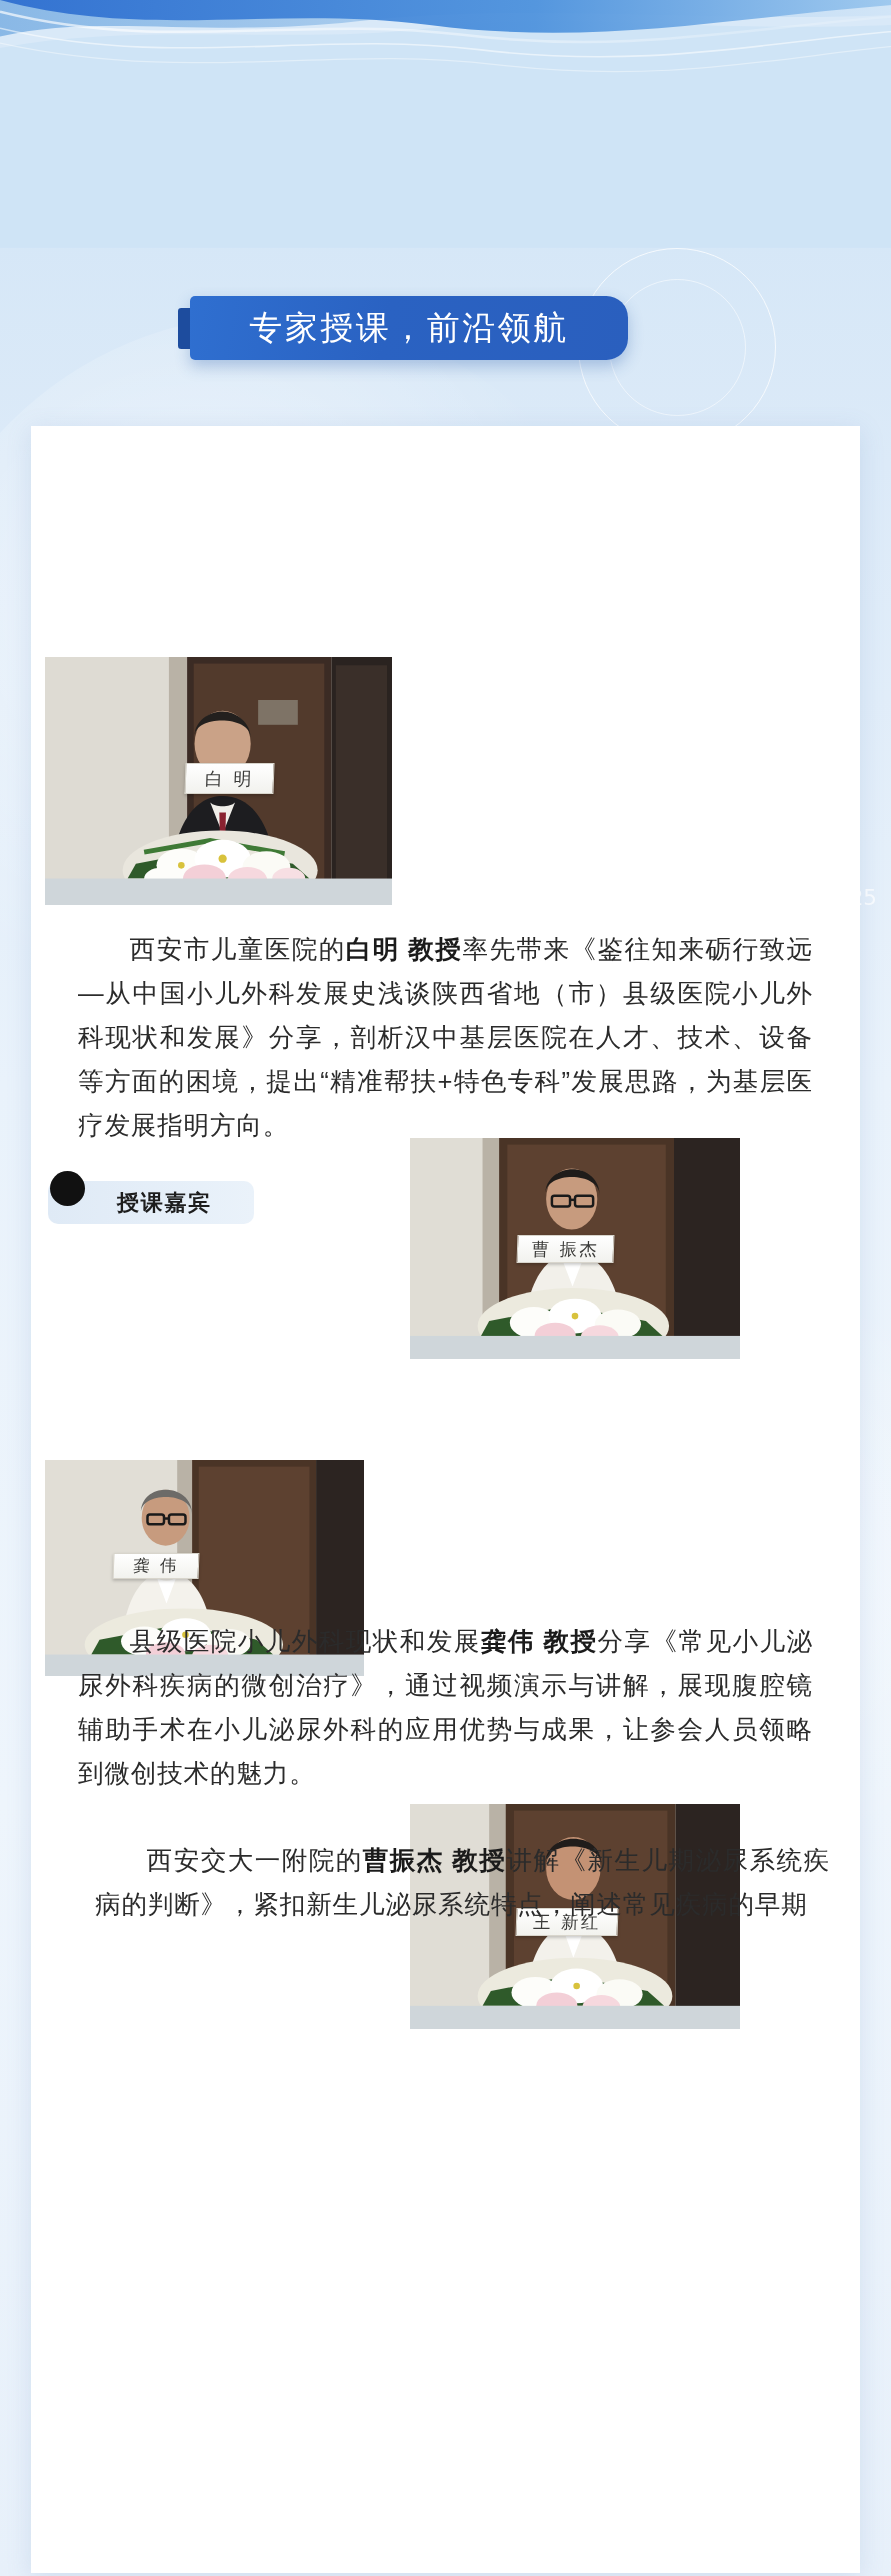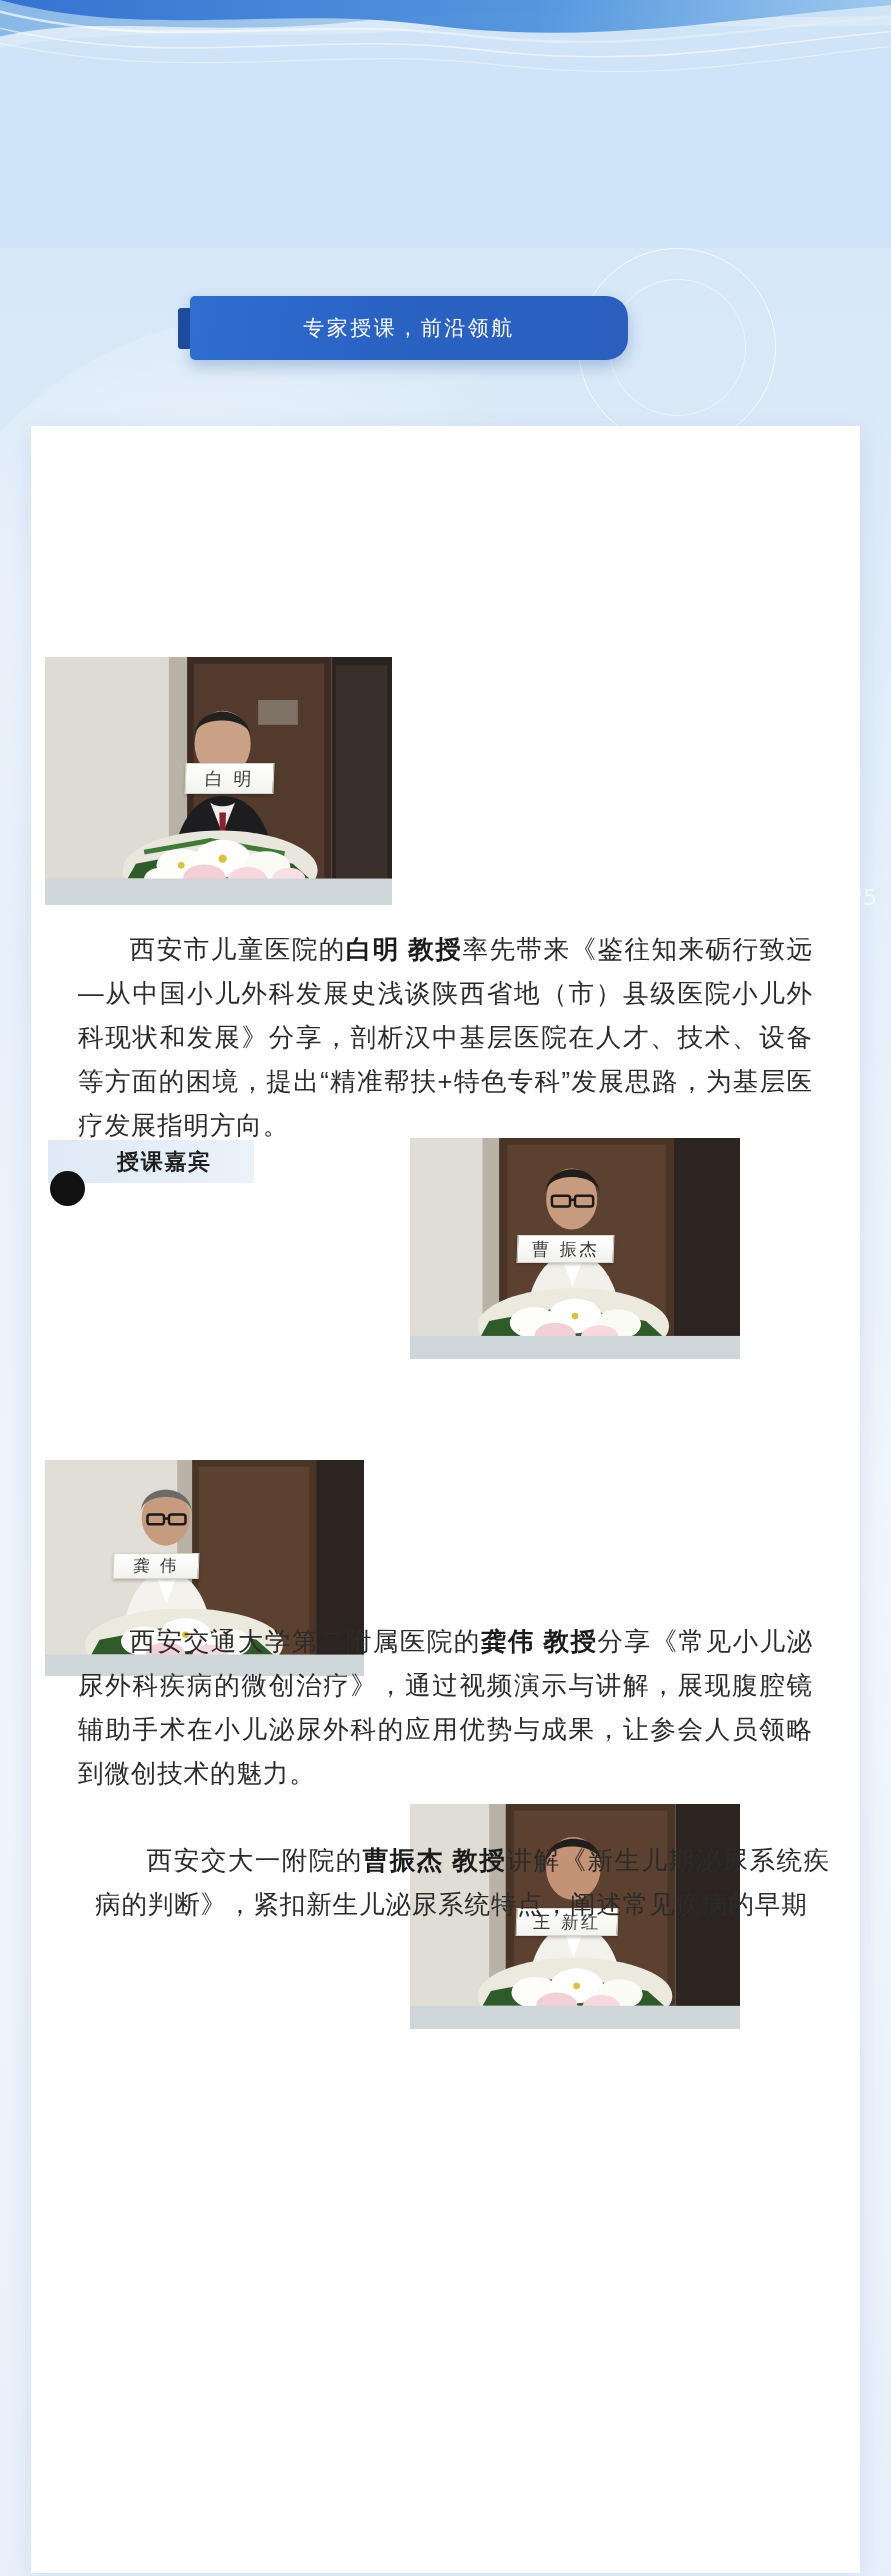--- a/index.html
+++ b/index.html
@@ -83,21 +83,21 @@
   .ribbon:before {
     content: "";
     position: absolute;
     left: -11.6px; top: 11.6px;
     width: 11.6px; height: 41px;
     background: #1d4c9e;
     border-radius: 3.3px 0 0 3.3px;
   }
   .ribbon-text {
     color: #ffffff;
-    font-size: 21px;
+    font-size: 33px;
     letter-spacing: 2.5px;
     font-weight: 500;
     white-space: nowrap;
   }
 
   
   .card {
     position: absolute;
     left: 31px; top: 426px;
     width: 829px;
@@ -142,25 +142,26 @@
     letter-spacing: 0.8px;
     text-align: justify;
     font-family: "Liberation Sans", sans-serif;
   }
   .para b { font-weight: bold; color: #1b1b1b; }
   .indent { display: inline-block; width: 51px; }
 
   
   .guest-bar {
     position: absolute;
-    left: 48px; top: 1140px;
+    left: 48px; top: 1181px;
     width: 206px; height: 43px;
     background: linear-gradient(90deg, #dfeaf6 0%, #eaf2fa 100%);
     display: flex;
     align-items: center;
+    border-radius: 10px;
   }
   .guest-dot {
     position: absolute;
     left: 50px; top: 1171px;
     width: 35px; height: 35px;
     background: #111;
     border-radius: 50%;
   }
   .guest-label {
     margin-left: 69px;
@@ -360,19 +361,19 @@
       <circle cx="202" cy="220" r="4" fill="#d8c23c"></circle>
     </g>
     <rect x="0" y="244" width="400" height="28" fill="#cfd6da"></rect>
   </svg>
   <div class="nameplate" style="left:106px; top:104px; width:102px; height:28px; font-size:17.3px;">王 新红</div>
 </div>
 
 <div class="watermark">125</div>
 
 <div class="para" style="left:78px; top:1619px; width:735px;">
-  <span class="indent"></span><span>西安交通大学第二附属医院的</span><b>龚伟 教授</b><span>分享《常见小儿泌尿外科疾病的微创治疗》，通过视频演示与讲解，展现腹腔镜辅助手术在小儿泌尿外科的应用优势与成果，让参会人员领略到微创技术的魅力。</span>
+  <span class="indent"></span><span>县级医院小儿外科现状和发展</span><b>龚伟 教授</b><span>分享《常见小儿泌尿外科疾病的微创治疗》，通过视频演示与讲解，展现腹腔镜辅助手术在小儿泌尿外科的应用优势与成果，让参会人员领略到微创技术的魅力。</span>
 </div>
 
 <div class="para" style="left:95px; top:1838px; width:735px;">
   <span class="indent"></span><span>西安交大一附院的</span><b>曹振杰 教授</b><span>讲解《新生儿期泌尿系统疾病的判断》，紧扣新生儿泌尿系统特点，阐述常见疾病的早期</span>
 </div>
 
 
 </body></html>

